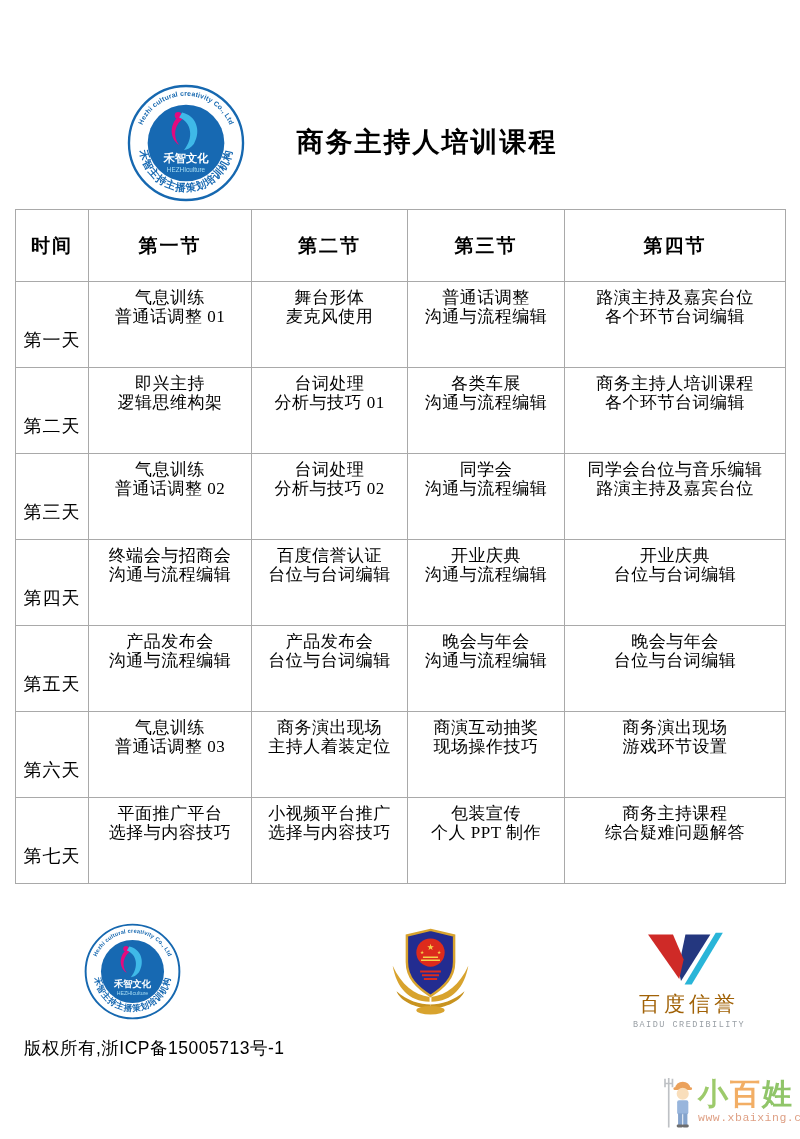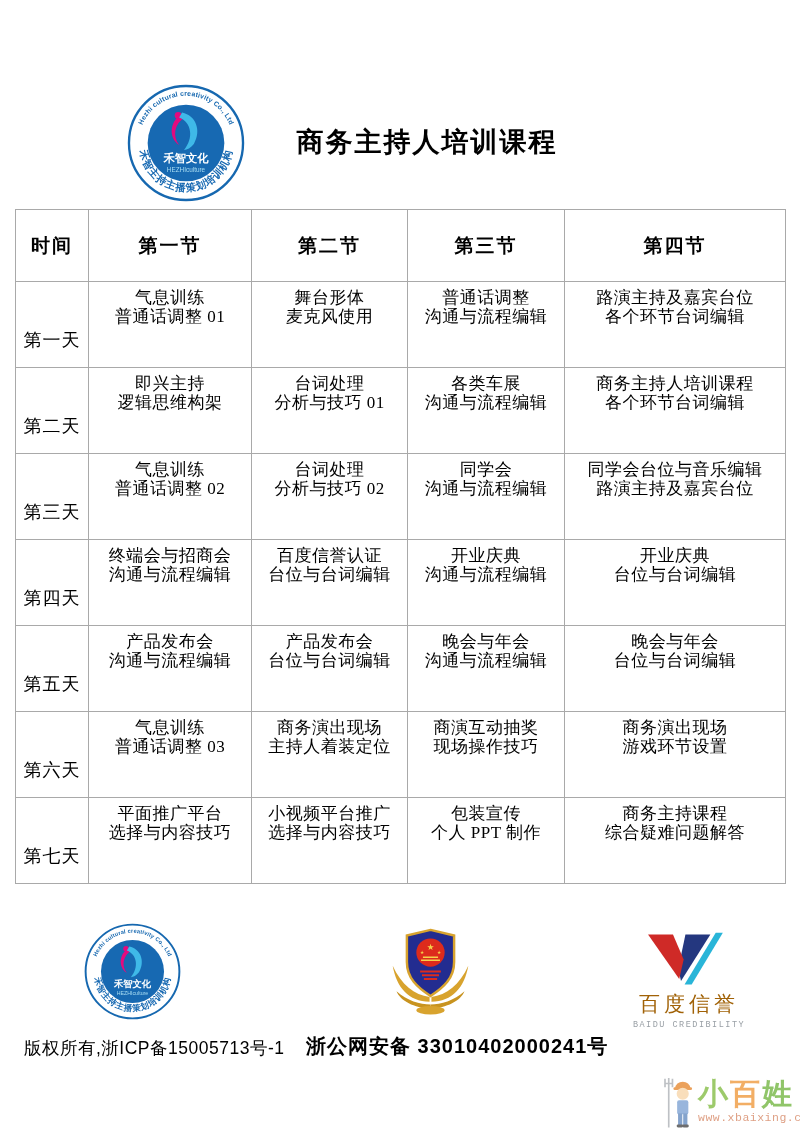--- a/index.html
+++ b/index.html
@@ -330,21 +330,20 @@
     <svg class="baidu-v" viewBox="0 0 100 64">
       <polygon points="46,4 74,4 41,56 38,42" fill="#24377f"></polygon>
       <polygon points="4,4 32,4 44,32 39,54" fill="#cf2a27"></polygon>
       <polygon points="80,2 88,2 53,60 45,60" fill="#29b5d8"></polygon>
     </svg>
     <div class="baidu-cn">百度信誉</div>
     <div class="baidu-en">BAIDU CREDIBILITY</div>
   </div>
 
   <div class="copyright">版权所有,浙ICP备15005713号-1</div>
-  <div class="police-filing">浙公网安备 33010402000241号</div>
 
   <div class="watermark">
     <svg class="wm-farmer" viewBox="0 0 36 60">
       <g stroke="#b3b7bb" stroke-width="1.8" fill="none">
         <path d="M7,6 V54 M3,2 v9 M7,1 v10 M11,2 v9 M3,7 h8"></path>
       </g>
       <path d="M14,12 a8,7 0 0 1 16,0 Z" fill="#e8913f"></path>
       <rect x="12" y="11" width="20" height="3" rx="1.5" fill="#e8913f"></rect>
       <circle cx="22" cy="18" r="6.5" fill="#f8d9b0"></circle>
       <rect x="16" y="25" width="12" height="15" rx="2" fill="#87a9d6"></rect>

